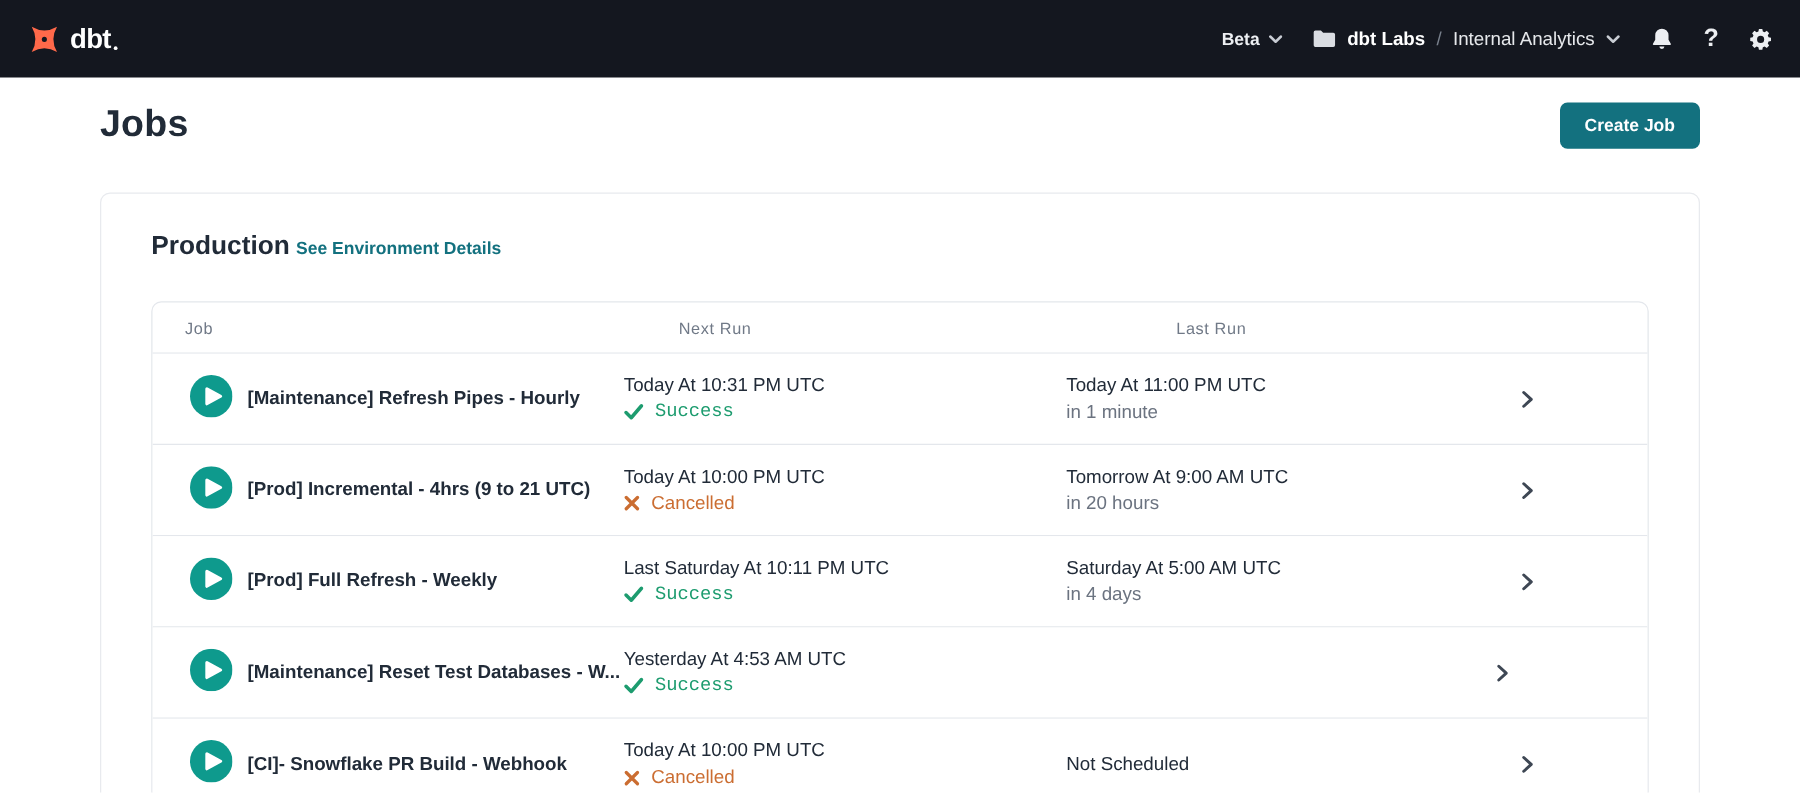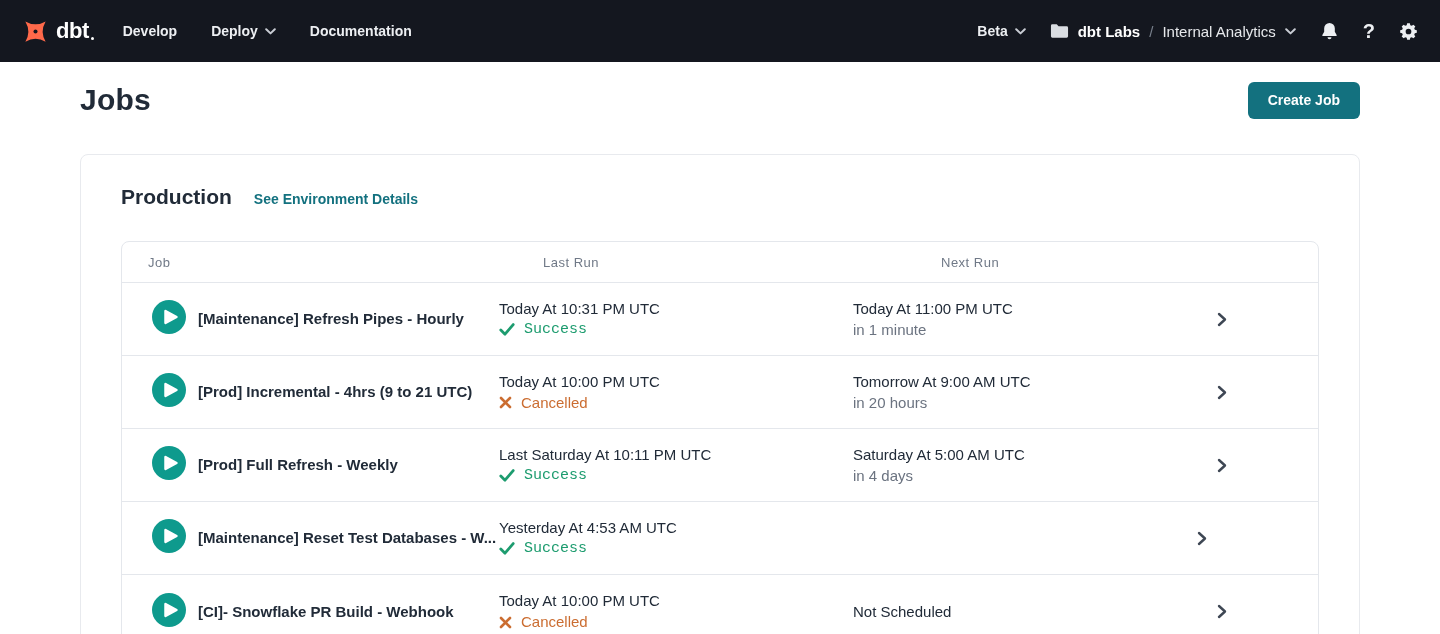--- a/index.html
+++ b/index.html
@@ -36,21 +36,21 @@
   .icon-btn{display:inline-flex;align-items:center;justify-content:center;line-height:0;cursor:pointer;}
   .q-mark{color:var(--nav_text);font-size:20px;font-weight:800;line-height:1;}
 
   
   .page-header{display:flex;justify-content:space-between;align-items:center;margin:16px 80px 0;height:44px;}
   .page-title{font-size:30px;font-weight:700;color:var(--text_dark);letter-spacing:0.2px;}
   .btn-primary{background:var(--accent_teal);color:#fff;border:none;border-radius:6px;height:37px;
     padding:0 20px;font-size:14px;font-weight:600;font-family:inherit;cursor:pointer;}
 
   .env-card{margin:32px 80px 0;border:1px solid #E8EAEE;border-radius:8px;padding:30px 40px 60px;height:600px;}
-  .env-header{display:flex;align-items:baseline;gap:22px;height:28px;}
+  .env-header{display:flex;align-items:baseline;gap:5px;height:28px;}
   .env-name{font-size:21px;font-weight:700;color:var(--text_dark);}
   .env-link{font-size:14px;font-weight:700;color:var(--accent_teal);text-decoration:none;cursor:pointer;}
 
   .table-card{margin-top:28px;border:1px solid var(--border);border-radius:8px;overflow:hidden;background:#fff;}
   .thead{display:grid;grid-template-columns:351px 354px 1fr;padding:0 26px;height:41px;align-items:center;
     border-bottom:1px solid var(--border);gap:44px;}
   .th{font-size:13px;color:var(--header_gray);letter-spacing:0.5px;}
   .trow{display:grid;grid-template-columns:46px 301px 354px 354px 20px;padding:0 30px;height:73px;
     align-items:center;border-bottom:1px solid var(--border);cursor:pointer;background:#fff;}
   .trow:last-child{border-bottom:none;}
@@ -75,36 +75,20 @@
   <div class="nav-left">
     <a class="logo">
       <span style="line-height:0;">
         <svg width="27" height="27" viewBox="0 0 32 32">
           <path d="M4 4 Q16 11 28 4 Q21 16 28 28 Q16 21 4 28 Q11 16 4 4 Z" fill="#FF694A"></path>
           <circle cx="16" cy="16" r="2.4" fill="#14171F"></circle>
         </svg>
       </span>
       <span class="logo-word">dbt</span>
     </a>
-    <nav class="nav-links">
-      <span class="nav-item">
-        <span>Develop</span>
-      </span>
-      <span class="nav-item">
-        <span>Deploy</span>
-        <span class="caret">
-          <svg width="11" height="7" viewBox="0 0 11 7">
-              <polyline points="1.2,1.2 5.5,5.4 9.8,1.2" fill="none" stroke="currentColor" stroke-width="2" stroke-linecap="round" stroke-linejoin="round"></polyline>
-            </svg>
-        </span>
-      </span>
-      <span class="nav-item">
-        <span>Documentation</span>
-      </span>
-    </nav>
   </div>
 
   <div class="nav-right">
     <span class="nav-item">
       <span>Beta</span>
       <span class="caret">
         <svg width="11" height="7" viewBox="0 0 11 7">
             <polyline points="1.2,1.2 5.5,5.4 9.8,1.2" fill="none" stroke="currentColor" stroke-width="2" stroke-linecap="round" stroke-linejoin="round"></polyline>
           </svg>
       </span>
@@ -154,22 +138,22 @@
 
 <section class="env-card">
   <div class="env-header">
     <span class="env-name">Production</span>
     <a class="env-link">See Environment Details</a>
   </div>
 
   <div class="table-card">
     <div class="thead">
       <span class="th">Job</span>
+      <span class="th">Next Run</span>
       <span class="th">Last Run</span>
-      <span class="th">Next Run</span>
     </div>
     <div>
   <div class="trow">
     <div>
       <span class="play">
         <svg width="34" height="34" viewBox="0 0 34 34">
           <circle cx="17" cy="17" r="17" fill="#0E9A8D"></circle>
           <polygon points="13.5,11 24.5,17 13.5,23" fill="#fff" stroke="#fff" stroke-width="2.5" stroke-linejoin="round"></polygon>
         </svg>
       </span>

